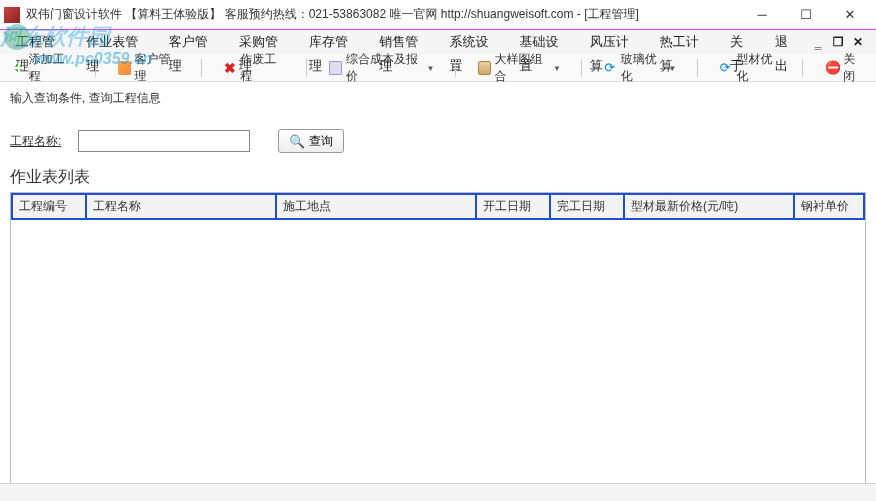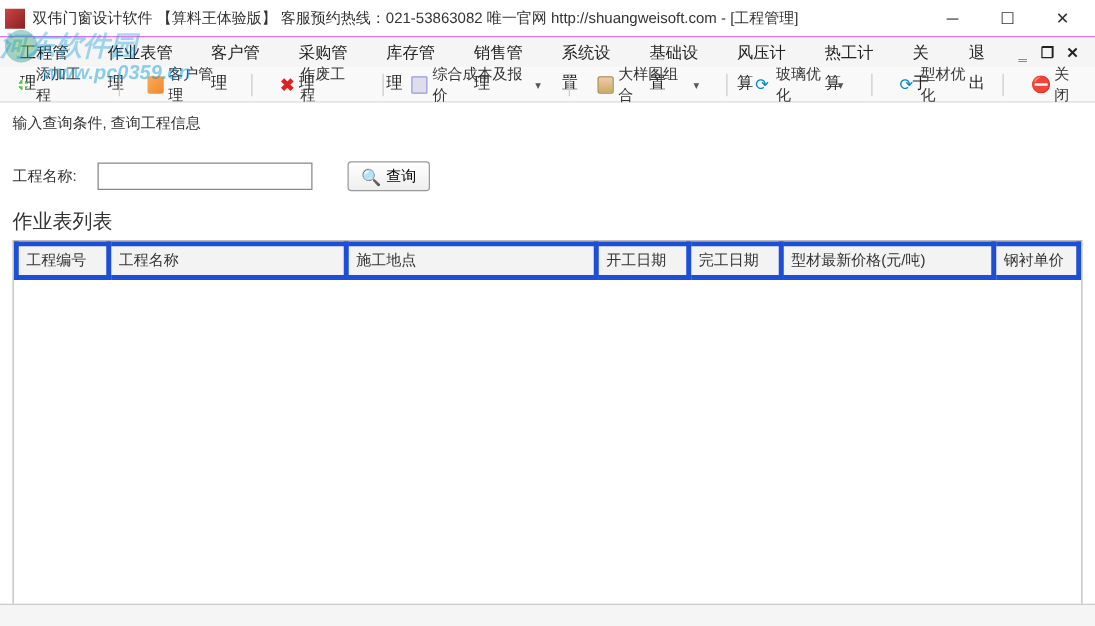--- a/index.html
+++ b/index.html
@@ -31,29 +31,29 @@
 .ic-del { color:#d22; font-weight:bold; font-size:14px; line-height:14px; text-align:center; }
 .ic-doc { background:#dde; border:1px solid #99d; border-radius:1px; }
 .ic-clip { background:linear-gradient(#eca,#ca6); border-radius:2px; border:1px solid #a84; }
 .ic-refresh { color:#08c; font-size:13px; line-height:13px; }
 .ic-close { color:#d22; font-size:13px; line-height:13px; }
 .dd { font-size:9px; color:#555; margin-left:2px; }
 
 .content { padding: 8px 10px; font-size: 12px; color: #333; }
 .search-hint { margin-bottom: 22px; }
 .search-row { display: flex; align-items: center; gap: 8px; margin-bottom: 14px; }
-.search-row label { min-width: 60px; }
+.search-row label { min-width: 60px; text-decoration: underline; }
 .search-row input[type=text] { width: 172px; height: 22px; border: 1px solid #888; padding: 0 4px; font-size: 12px; }
 .search-btn { height: 24px; width: 66px; border: 1px solid #999; border-radius: 3px; background: linear-gradient(#fff,#eee); cursor: pointer; display: flex; align-items: center; justify-content: center; gap: 4px; font-size: 12px; margin-left: 20px; }
 .search-btn .mag { color:#06a; font-size:13px; }
 
 .section-label { font-size: 16px; margin-bottom: 4px; }
 .table-wrap { border: 1px solid #bbb; height: 296px; overflow: hidden; background: #fff; }
 table { width: 100%; border-collapse: collapse; font-size: 12px; }
-thead th { background: #f3f3f3; border: 4px solid #1d4ed8; padding: 3px 6px; text-align: left; font-weight: normal; white-space: nowrap; }
+thead th { background: #f3f3f3; border: 2px solid #1d4ed8; padding: 3px 6px; text-align: left; font-weight: normal; white-space: nowrap; }
 thead th:first-child { width: 74px; }
 thead th:nth-child(2) { width: 190px; }
 thead th:nth-child(3) { width: 200px; }
 thead th:nth-child(4) { width: 74px; }
 thead th:nth-child(5) { width: 74px; }
 thead th:nth-child(6) { width: 170px; }
 .statusbar { position:absolute; bottom:0; left:0; right:0; height:18px; border-top:1px solid #ccc; background:#f5f5f5; }
 </style>
 </head>
 <body>

